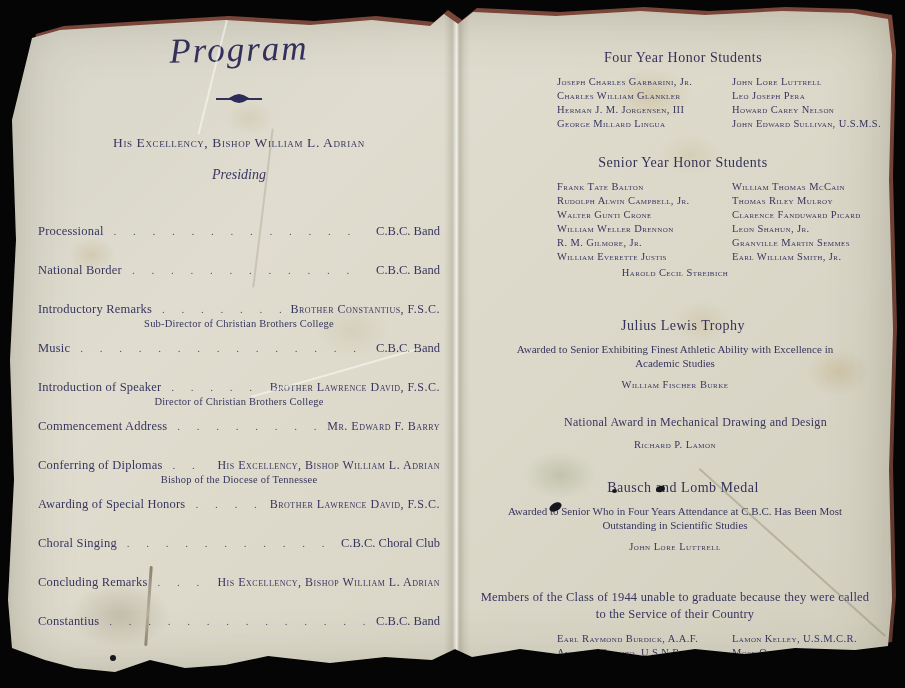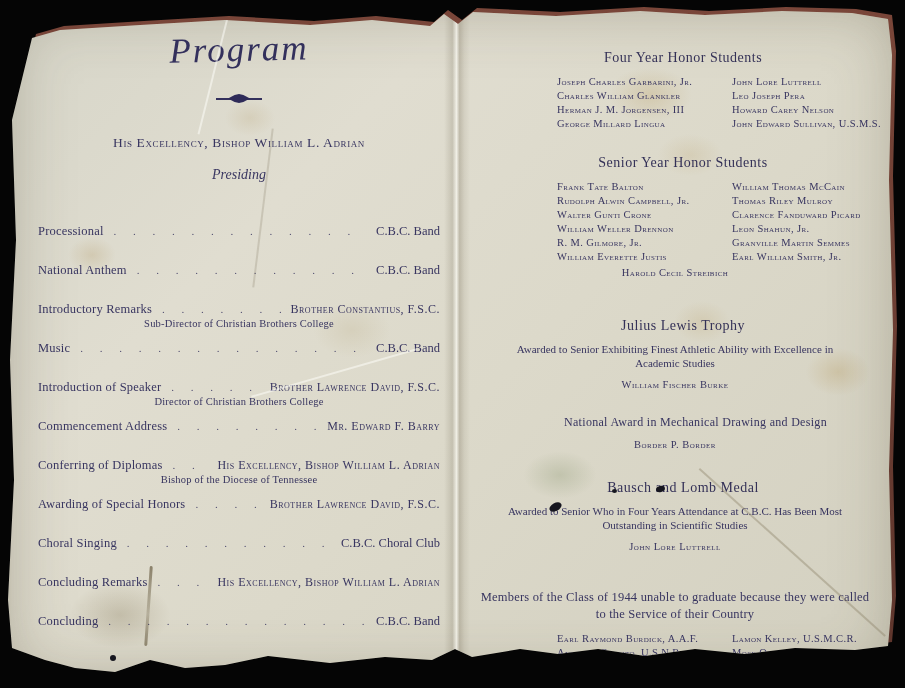--- a/index.html
+++ b/index.html
@@ -108,21 +108,21 @@
         <div class="role">Presiding</div>
       </div>
 
       <div class="items">
         <div class="prog-item">
           <span class="pi-label">Processional</span>
           <span class="pi-dots"></span>
           <span class="pi-value">C.B.C. Band</span>
         </div>
         <div class="prog-item">
-          <span class="pi-label">National Anthem</span>
+          <span class="pi-label">National Border</span>
           <span class="pi-dots"></span>
           <span class="pi-value">C.B.C. Band</span>
         </div>
         <div class="prog-item">
           <span class="pi-label">Introductory Remarks</span>
           <span class="pi-dots"></span>
           <span class="pi-value caps">Brother Constantius, F.S.C.</span>
         </div>
         <div class="pi-note">Sub-Director of Christian Brothers College</div>
         <div class="prog-item after-note">
@@ -156,21 +156,21 @@
           <span class="pi-label">Choral Singing</span>
           <span class="pi-dots"></span>
           <span class="pi-value">C.B.C. Choral Club</span>
         </div>
         <div class="prog-item">
           <span class="pi-label">Concluding Remarks</span>
           <span class="pi-dots"></span>
           <span class="pi-value caps">His Excellency, Bishop William L. Adrian</span>
         </div>
         <div class="prog-item">
-          <span class="pi-label">Concluding</span>
+          <span class="pi-label">Constantius</span>
           <span class="pi-dots"></span>
           <span class="pi-value">C.B.C. Band</span>
         </div>
       </div>
     </div>
 
     <div class="page-right">
       <div class="sec-head mt1">Four Year Honor Students</div>
       <div class="cols">
         <div class="col-l">
@@ -206,21 +206,21 @@
           <span class="nm">Earl William Smith, Jr.</span>
         </div>
       </div>
       <div class="centered-nm">Harold Cecil Streibich</div>
 
       <div class="sec-head mt3">Julius Lewis Trophy</div>
       <div class="desc w1">Awarded to Senior Exhibiting Finest Athletic Ability with Excellence in Academic Studies</div>
       <div class="recipient">William Fischer Burke</div>
 
       <div class="sub-head">National Award in Mechanical Drawing and Design</div>
-      <div class="recipient">Border P. Border</div>
+      <div class="recipient">Richard P. Lamon</div>
 
       <div class="sec-head mt4">Bausch and Lomb Medal</div>
       <div class="desc w2">Awarded to Senior Who in Four Years Attendance at C.B.C. Has Been Most Outstanding in Scientific Studies</div>
       <div class="recipient">John Lore Luttrell</div>
 
       <div class="svc-head">Members of the Class of 1944 unable to graduate because they were called to the Service of their Country</div>
       <div class="cols">
         <div class="col-l">
           <span class="nm">Earl Raymond Burdick, A.A.F.</span>
           <span class="nm">Anthony Cerrito, U.S.N.R.</span>

